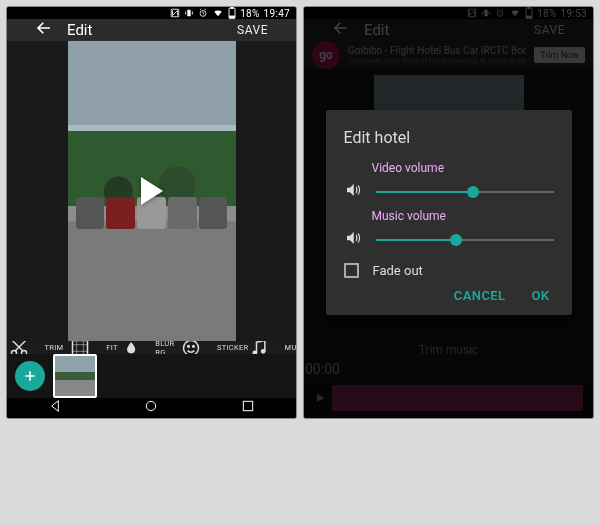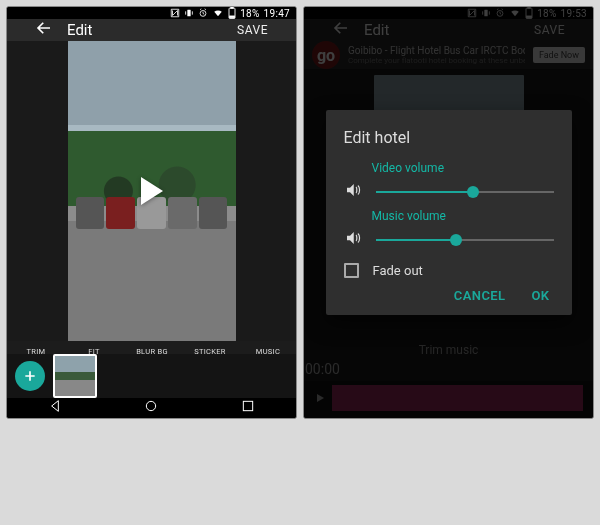--- a/index.html
+++ b/index.html
@@ -19,46 +19,46 @@
     radial-gradient(circle at 65% 48%,#2c4a2c 0 18px,transparent 19px),
     linear-gradient(#8fa0aa 0 28%,transparent 28%),
     linear-gradient(to top,#7a7a7a 0 40%,transparent 40%)}
   .cars{position:absolute;top:52%;left:0;right:0;height:32px;display:flex;gap:2px;padding:0 8px}
   .cars i{flex:1;background:#555;border-radius:3px}
   .cars i:nth-child(2){background:#7a1f1f}
   .cars i:nth-child(3){background:#999}
   .cars i:nth-child(4){background:#6a6a6a}
   .play{position:absolute;top:50%;left:50%;transform:translate(-50%,-50%);width:0;height:0;border-left:22px solid #fff;border-top:14px solid transparent;border-bottom:14px solid transparent;filter:drop-shadow(0 1px 2px rgba(0,0,0,.4))}
   .toolbar{height:54px;background:#1c1c1c;display:flex;overflow:hidden;color:#ddd}
-  .tool{flex:0 0 58px;display:flex;flex-direction:column;align-items:center;justify-content:center;gap:8px;font-size:7.5px;letter-spacing:.3px}
+  .tool{flex:0 0 58px;display:flex;flex-direction:row;align-items:center;justify-content:center;gap:16px;font-size:7.5px;letter-spacing:.3px}
   .tool svg{width:20px;height:20px}
   .timeline{height:56px;background:#141414;display:flex;align-items:center;padding:0 8px;gap:8px}
   .fab{width:30px;height:30px;border-radius:50%;background:#1aa89b;display:flex;align-items:center;justify-content:center;color:#fff}
   .thumb{width:44px;height:44px;background:linear-gradient(#8ea2ab 0 40%,#3a5a3a 40% 60%,#888 60% 100%);border:2px solid #fff;border-radius:2px}
   .navbar{height:34px;background:#000;display:flex;justify-content:space-around;align-items:center}
 
   
   .ad{height:46px;background:#2b2b2b;display:flex;align-items:center;padding:0 8px;gap:8px;opacity:.55}
-  .ad .circ{width:28px;height:28px;border-radius:50%;background:#7f1d1d;color:#fff;display:flex;align-items:center;justify-content:center;font-size:16px;font-weight:700}
+  .ad .circ{width:28px;height:28px;border-radius:50%;background:#be185d;color:#fff;display:flex;align-items:center;justify-content:center;font-size:12px;font-weight:700}
   .ad .txt{flex:1;color:#ccc;font-size:10px;overflow:hidden;white-space:nowrap}
   .ad .sub{color:#777;font-size:8px}
   .ad .btn{background:#e8e8e8;color:#444;font-size:9px;padding:3px 6px;border-radius:2px}
   .music-area{flex:1;background:#1a1a1a;display:flex;flex-direction:column;position:relative;opacity:.55}
   .mthumb{width:150px;height:220px;margin:6px auto 0;background:linear-gradient(#8ea2ab 0 35%,#3a5a3a 35% 60%,#888 60% 100%);border-radius:1px}
   .trimlabel{text-align:center;color:#999;font-size:12px;margin-top:48px}
   .timecodes{color:#aaa;font-size:14px;padding:4px 1px}
   .track{height:34px;background:#141414;display:flex;align-items:center;padding:0 10px}
   .track .bar{flex:1;height:26px;background:#a12a5e;margin-left:6px}
   .actions{height:42px;background:#141414;display:flex;justify-content:space-around;align-items:center;color:#888}
 
   .overlay{position:absolute;inset:0;background:rgba(0,0,0,.55);display:flex;align-items:center;justify-content:center;z-index:5}
   .dialog{width:246px;background:#2f2f2f;color:#ddd;border-radius:2px;padding:18px 18px 6px;box-shadow:0 8px 20px rgba(0,0,0,.6)}
   .dialog h3{font-size:16px;font-weight:400;margin-bottom:14px}
   .drow{display:flex;align-items:center;gap:14px;margin:6px 0 4px}
-  .dlabel{font-size:12px;color:#14b8a6;margin-left:28px;margin-top:6px}
+  .dlabel{font-size:12px;color:#f0abfc;margin-left:28px;margin-top:6px}
   .slider{flex:1;height:20px;position:relative}
   .slider .rail{position:absolute;top:50%;left:0;right:0;height:2px;background:#666;transform:translateY(-50%)}
   .slider .fill{position:absolute;top:50%;left:0;height:2px;background:#1aa89b;transform:translateY(-50%)}
   .slider .knob{position:absolute;top:50%;width:12px;height:12px;background:#1aa89b;border-radius:50%;transform:translate(-50%,-50%)}
   .chk{width:15px;height:15px;border:2px solid #aaa;border-radius:1px}
   .dbtns{display:flex;justify-content:flex-end;gap:26px;margin-top:2px;padding:6px 4px}
   .dbtns span{color:#1aa89b;font-size:13px;font-weight:600;letter-spacing:.4px}
 </style>
 </head>
 <body>
@@ -222,21 +222,21 @@
     <span>Edit</span>
     <span class="fill"></span>
     <span class="save">SAVE</span>
   </div>
   <div class="ad">
     <div class="circ">go</div>
     <div class="txt">
       <div>Goibibo - Flight Hotel Bus Car IRCTC Boo...</div>
       <div class="sub">Complete your flatooti hotel booking at these unbelievable...</div>
     </div>
-    <div class="btn">Fade Now</div>
+    <div class="btn">Trim Now</div>
   </div>
   <div class="music-area">
     <div class="mthumb"></div>
     <div class="trimlabel">Trim music</div>
     <div class="timecodes">00:00</div>
     <div class="track">
       <span><svg width="12" height="12" viewBox="0 0 24 24" fill="#aaa">
               <path d="M6 4l14 8-14 8z"></path>
             </svg></span>
       <div class="bar"></div>

